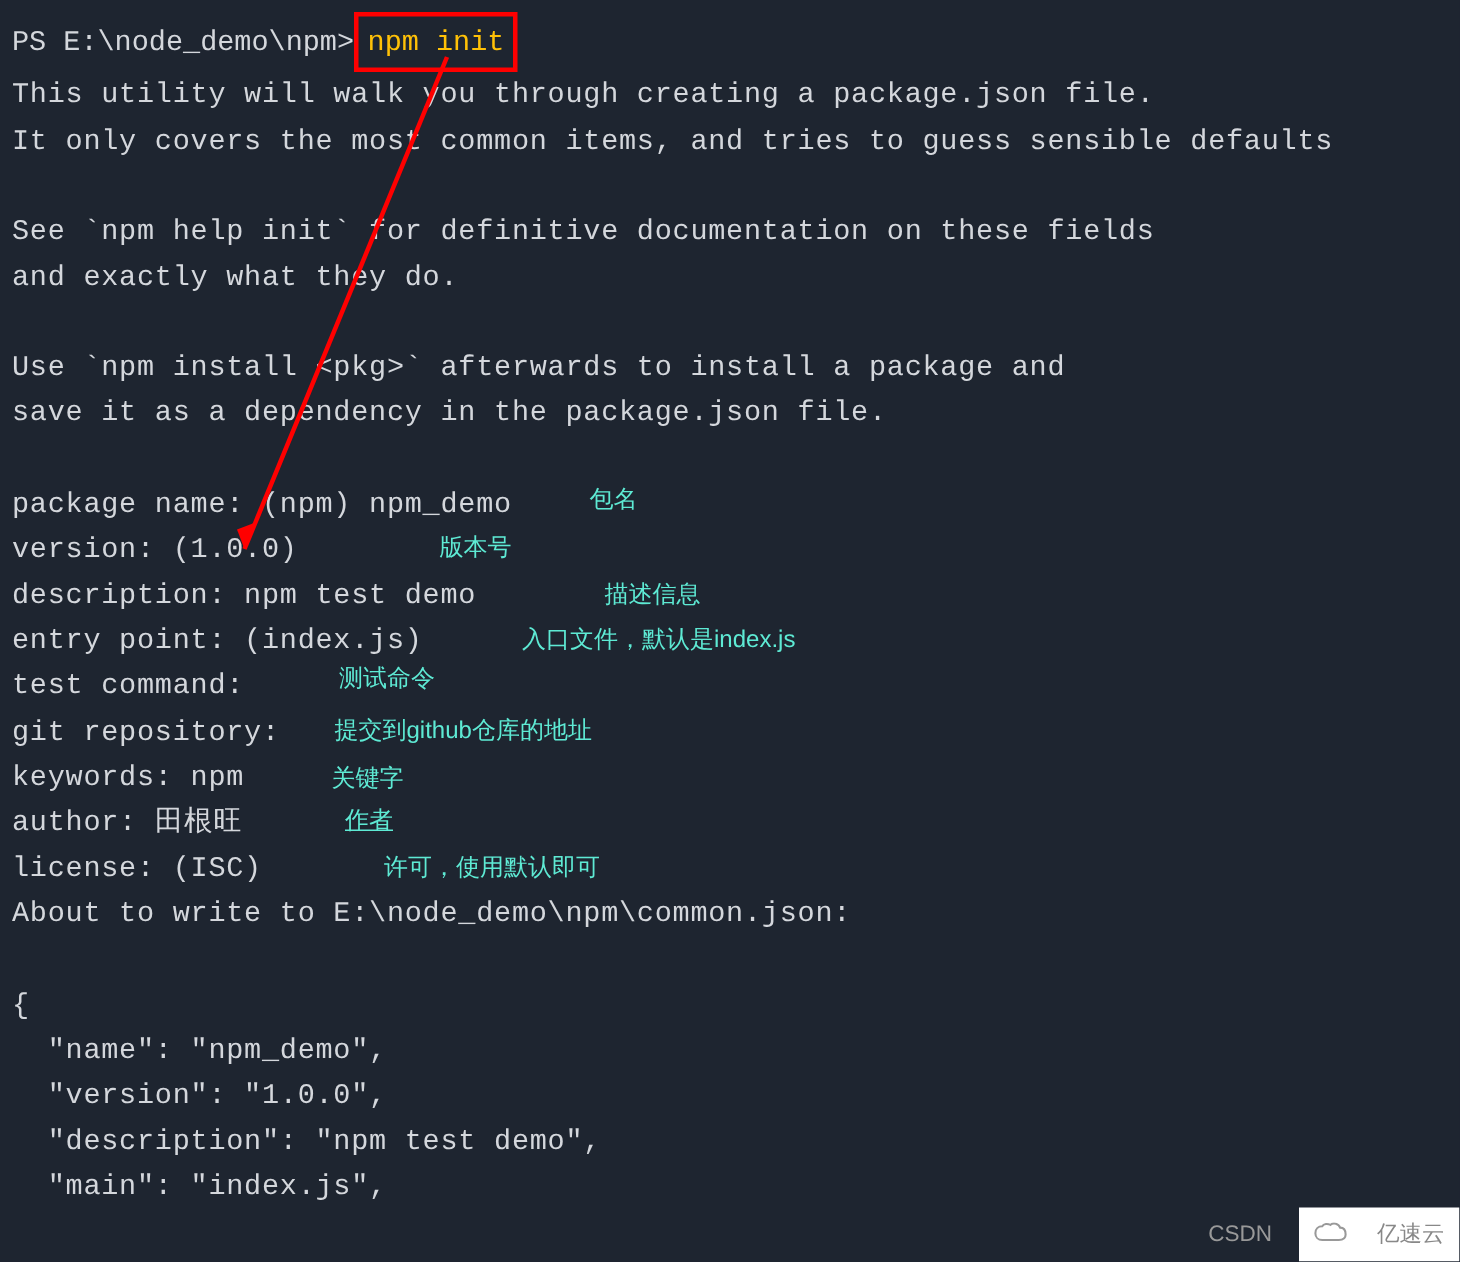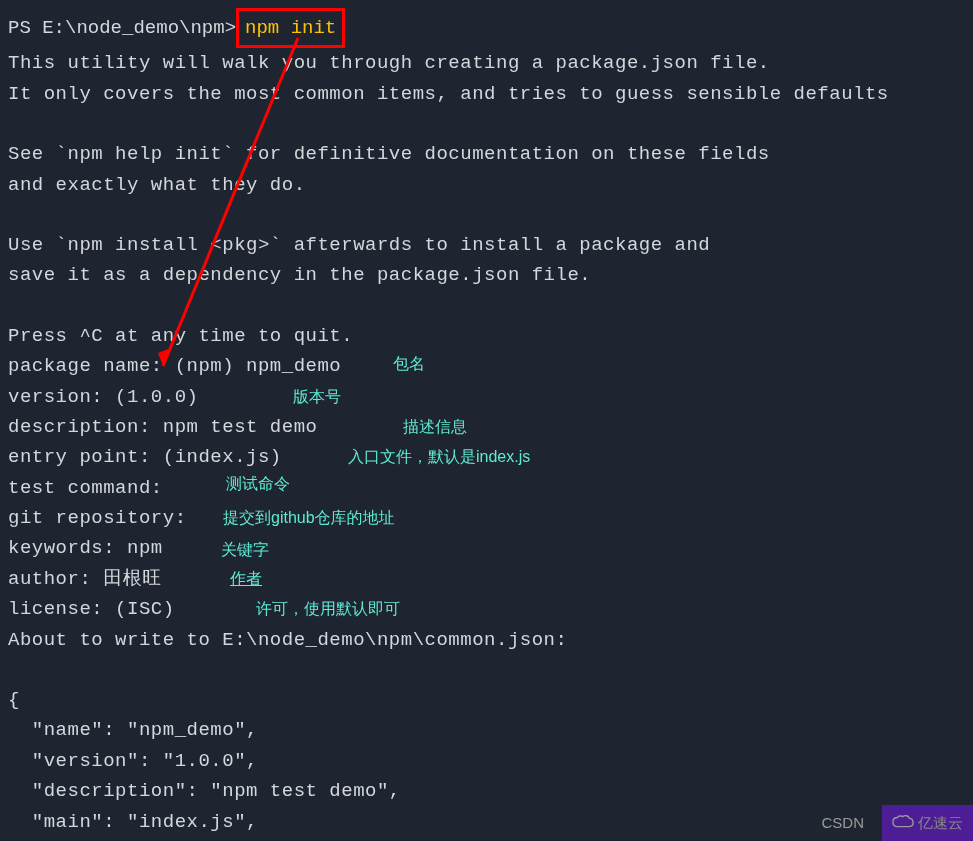--- a/index.html
+++ b/index.html
@@ -59,25 +59,25 @@
       gap: 8px;
       justify-content: flex-end;
     }
     .csdn-label {
       color: #999;
       font-family: Arial, sans-serif;
       font-size: 15px;
       padding: 6px 10px;
     }
     .brand-box {
-      background: #4c1d95;
+      background: #ffffff;
       padding: 6px 10px;
       display: flex;
       align-items: center;
-      gap: 4px;
+      gap: 20px;
       color: #888;
       font-family: 'Microsoft YaHei', sans-serif;
       font-size: 15px;
     }
     .brand-icon {
       width: 22px;
       height: 16px;
     }
     .terminal-content {
       position: relative;
@@ -103,21 +103,20 @@
 
   <div class="terminal-line">This utility will walk you through creating a package.json file.</div>
   <div class="terminal-line block">It only covers the most common items, and tries to guess sensible defaults</div>
 
   <div class="terminal-line">See `npm help init` for definitive documentation on these fields</div>
   <div class="terminal-line block">and exactly what they do.</div>
 
   <div class="terminal-line">Use `npm install &lt;pkg&gt;` afterwards to install a package and</div>
   <div class="terminal-line block">save it as a dependency in the package.json file.</div>
 
-  <div class="terminal-line">Press ^C at any time to quit.</div>
 
   <div class="annotation-container">
     <div class="terminal-line">package name: (npm) npm_demo</div>
     <span class="annotation" style="left: 385px; top: 0px;">包名</span>
   </div>
 
   <div class="annotation-container">
     <div class="terminal-line">version: (1.0.0)</div>
     <span class="annotation" style="left: 285px; top: 2px;">版本号</span>
   </div>

